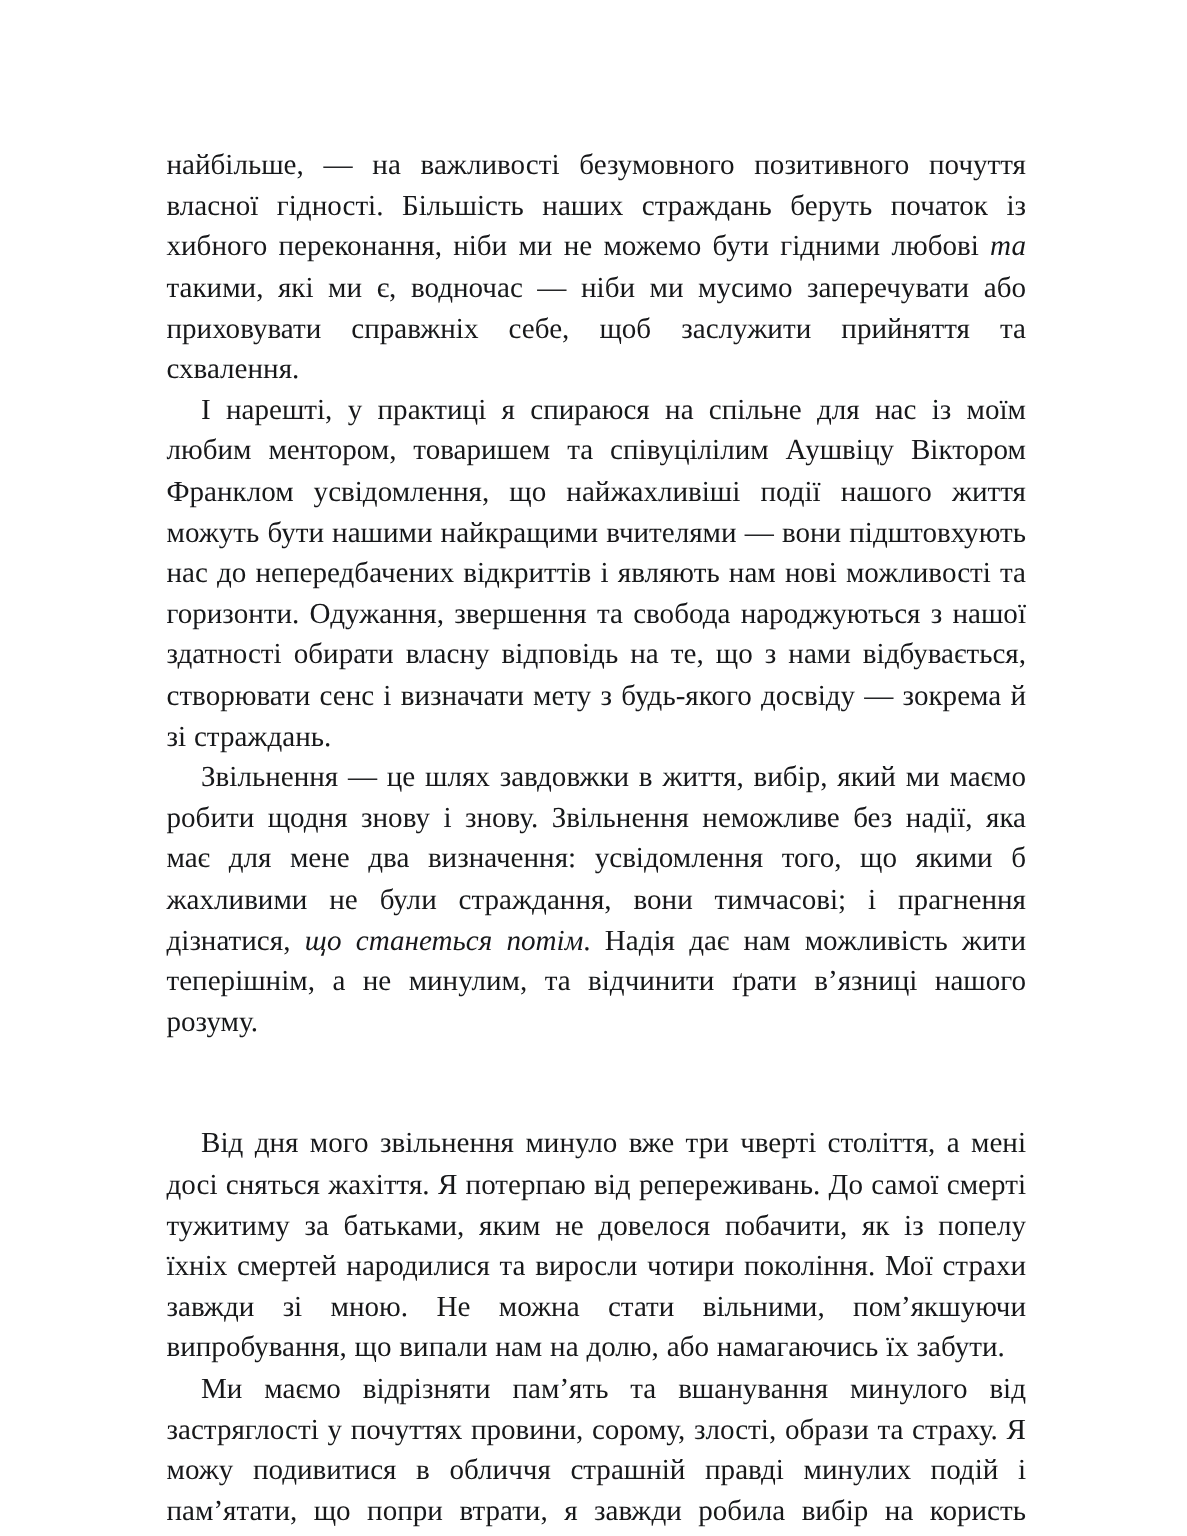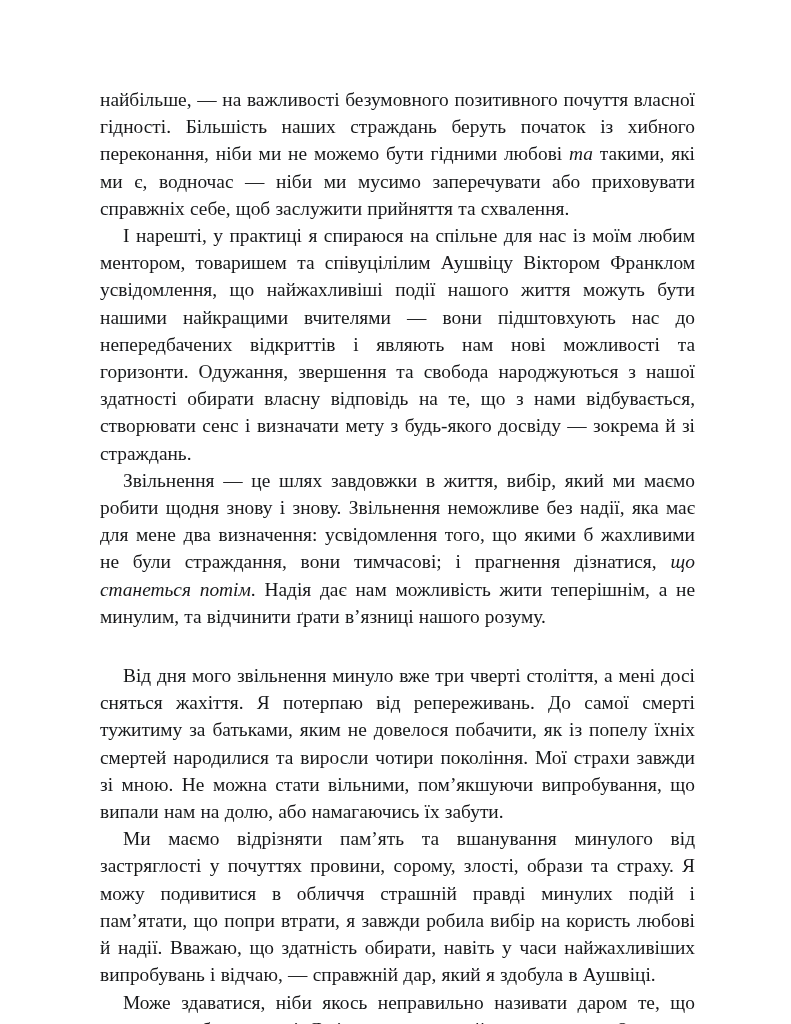--- a/index.html
+++ b/index.html
@@ -18,21 +18,21 @@
     color: #17181a;
     -webkit-font-smoothing: antialiased;
   }
   .text-column {
     position: absolute;
     left: 100px;
     top: 86px;
     width: 595px;
   }
   .block {
-    margin: 0;
+    margin: 11px;
   }
   .section-gap {
     height: 32px;
   }
   p.para {
     margin: 0;
     font-size: 19.4px;
     line-height: 27.2px;
     text-align: justify;
     text-justify: inter-word;

